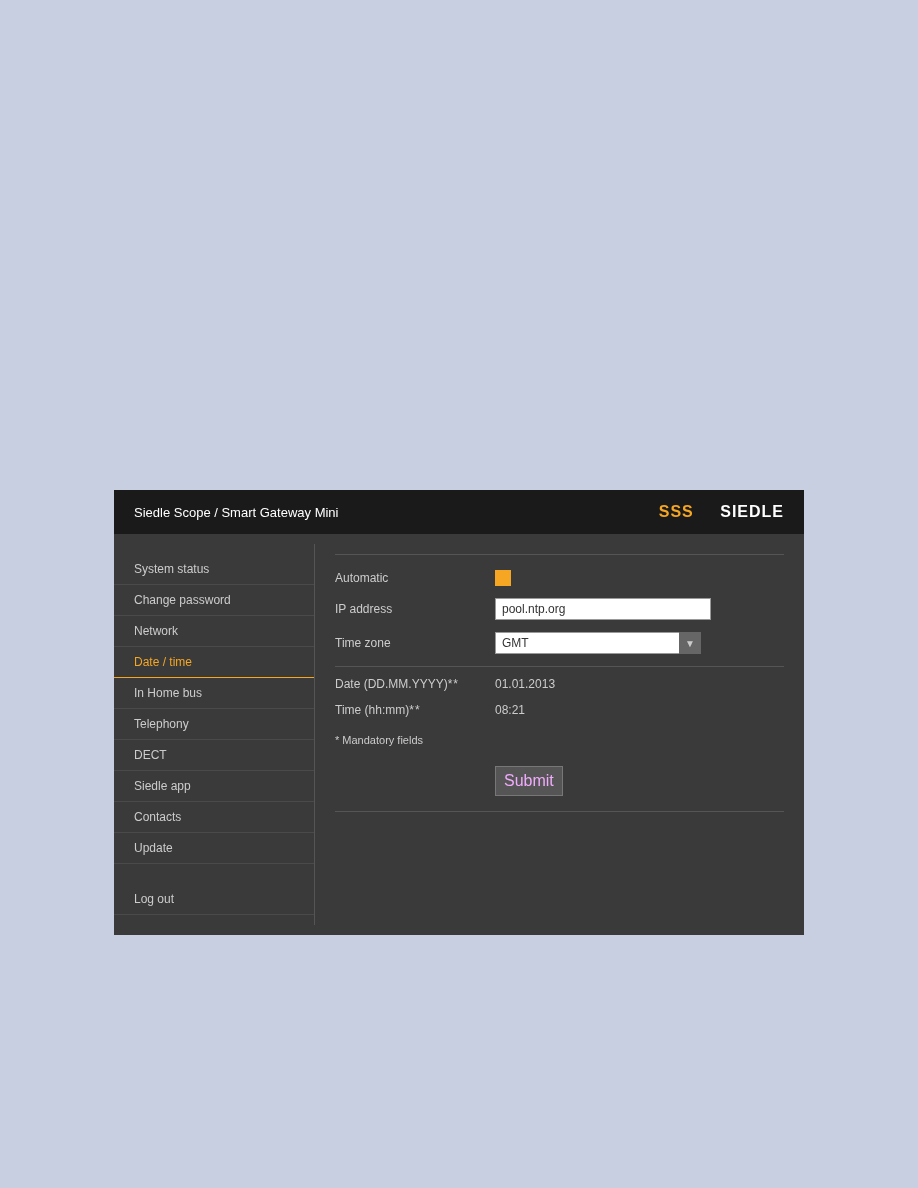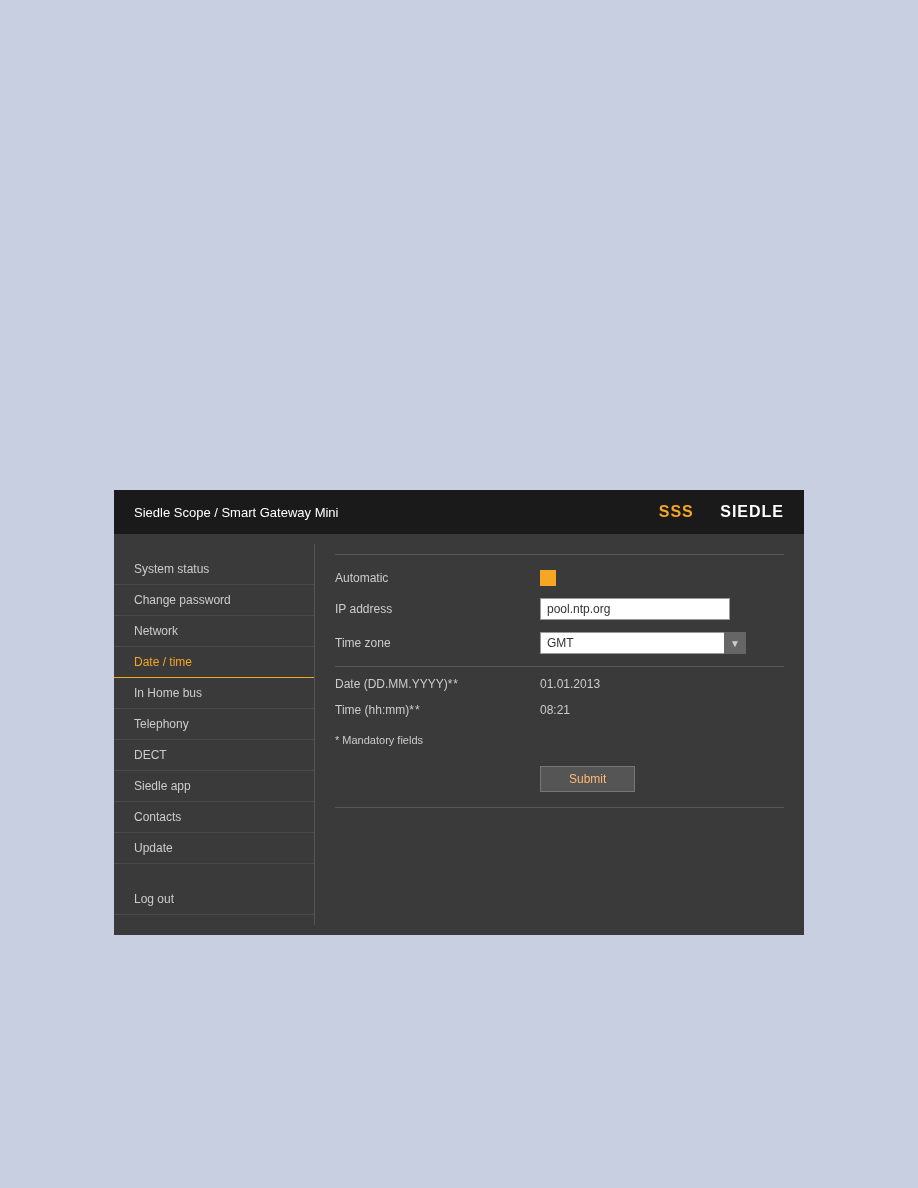--- a/index.html
+++ b/index.html
@@ -83,21 +83,20 @@
 
     .content-top-divider {
       border-top: 1px solid #555;
       margin-bottom: 15px;
     }
 
     .form-row {
       display: flex;
       align-items: center;
       margin-bottom: 12px;
-      gap: 45px;
     }
     .form-label {
       width: 160px;
       color: #ccc;
       font-size: 12px;
       flex-shrink: 0;
     }
     .form-label.required::after {
       content: '*';
       color: #ccc;
@@ -116,21 +115,21 @@
       display: inline-block;
       cursor: pointer;
     }
 
     .text-input {
       background: #fff;
       color: #333;
       border: 1px solid #999;
       padding: 3px 6px;
       font-size: 12px;
-      width: 190px;
+      width: 216px;
     }
 
     .select-wrapper {
       position: relative;
       display: inline-block;
     }
     .select-input {
       background: #fff;
       color: #333;
       border: 1px solid #999;
@@ -161,24 +160,24 @@
     }
 
     .mandatory-note {
       color: #ccc;
       font-size: 11px;
       margin-top: 5px;
     }
 
     .submit-btn {
       background: #555;
-      color: #fdba74;
+      color: #f0abfc;
       border: 1px solid #777;
-      padding: 5px 28px;
-      font-size: 12px;
+      padding: 5px 8px;
+      font-size: 16px;
       cursor: pointer;
       margin-top: 8px;
     }
 
     .bottom-divider {
       border-top: 1px solid #555;
       margin-top: 15px;
     }
   </style>
 </head>

